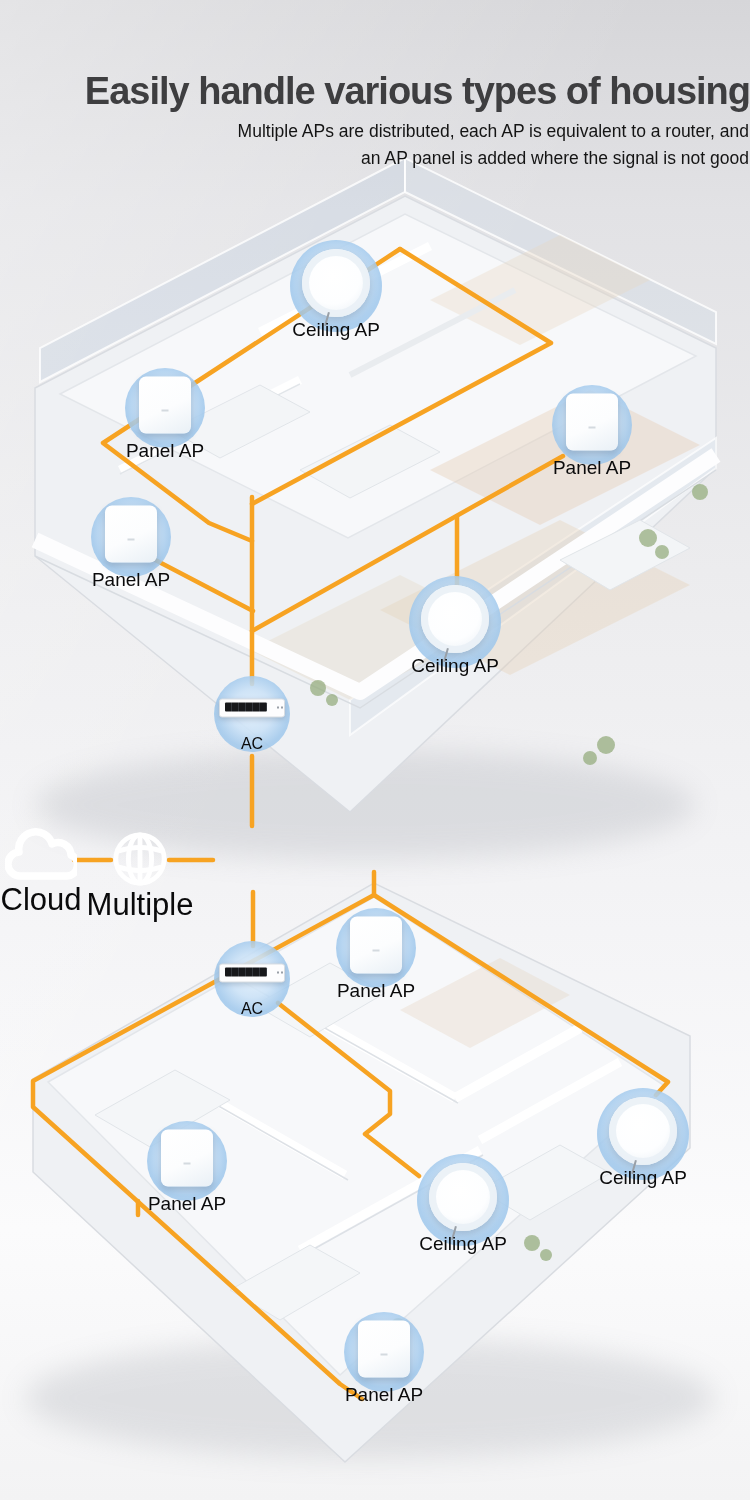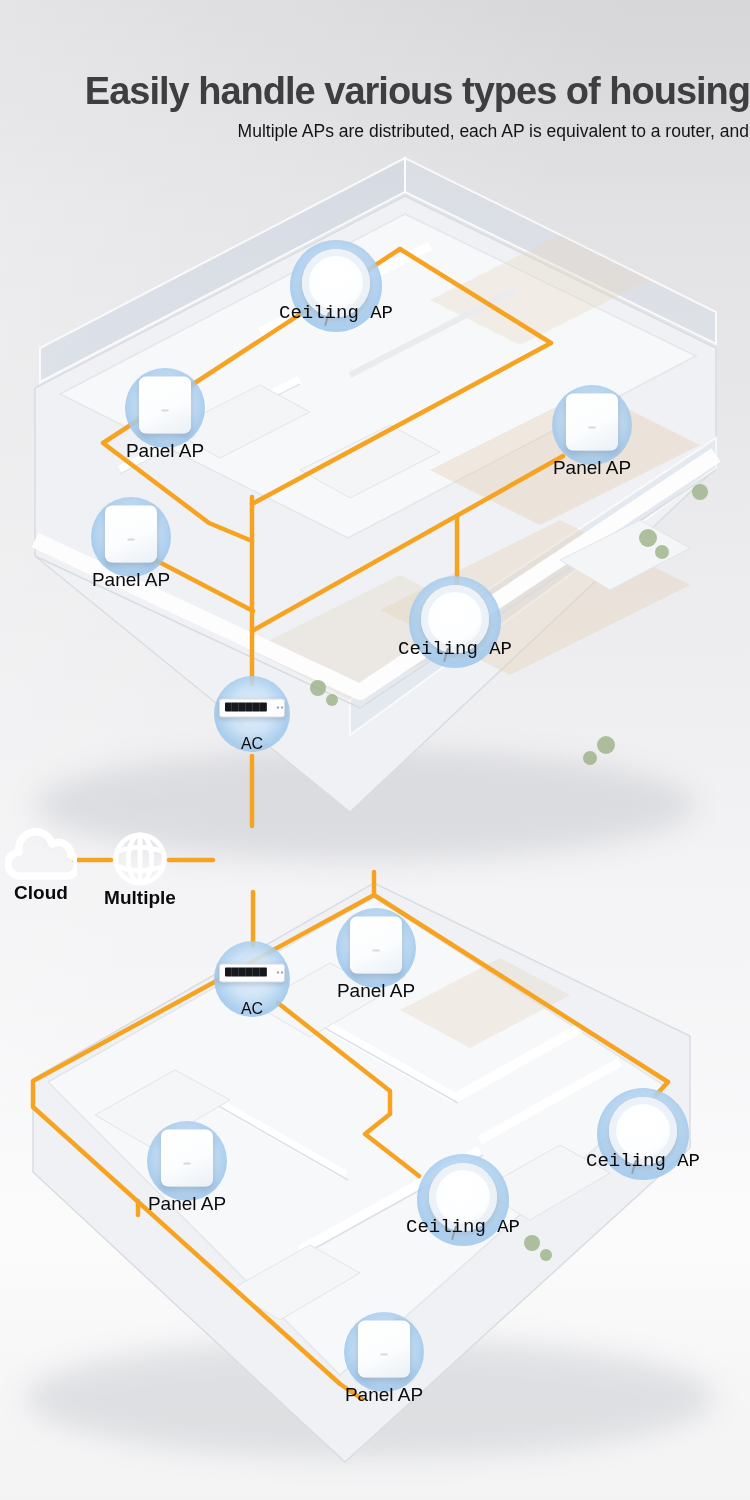--- a/index.html
+++ b/index.html
@@ -29,21 +29,21 @@
   .ap-label{position:absolute;left:50%;transform:translateX(-50%);
     white-space:nowrap;font-size:19px;color:#0a0a0b;z-index:2;}
   
   .ap.ceiling{width:92px;height:92px;}
   .ceiling .dev{position:absolute;left:50%;top:47%;width:68px;height:68px;
     transform:translate(-50%,-50%);border-radius:50%;
     background:radial-gradient(circle at 45% 40%,#ffffff 0%,#fdfeff 50%,#eef3f8 76%,#dfe7ee 100%);
     box-shadow:0 3px 7px rgba(80,100,125,.28), inset 0 0 0 7px rgba(233,240,246,.85);}
   .ceiling .dev::after{content:"";position:absolute;left:36%;bottom:-9px;width:2px;height:14px;
     background:#999fa6;transform:rotate(16deg);}
-  .ceiling .ap-label{top:62px;font-family:Liberation Mono, monospace;}
+  .ceiling .ap-label{top:79px;}
   
   .ap.panel{width:80px;height:80px;}
   .panel .dev{position:absolute;left:50%;top:46%;width:52px;height:57px;
     transform:translate(-50%,-50%);border-radius:7px;
     background:linear-gradient(155deg,#ffffff 0%,#fcfdfe 55%,#e9f0f6 100%);
     box-shadow:0 3px 6px rgba(80,100,125,.30);}
   .panel .dev::after{content:"";position:absolute;left:50%;top:60%;width:7px;height:2px;
     background:#d4dadf;transform:translate(-50%,-50%);}
   .panel .ap-label{top:72px;}
   
@@ -65,21 +65,21 @@
   .router .a2{right:16px;top:-32px;transform:rotate(-5deg);}
   .router .body{position:absolute;left:-3px;top:36px;width:94px;height:30px;border-radius:6px;
     transform:rotate(-9deg);
     background:linear-gradient(160deg,#ffffff 0%,#f8fafc 60%,#e7edf2 100%);
     box-shadow:0 4px 9px rgba(75,95,120,.26);}
   .router .body::after{content:"";position:absolute;right:9px;bottom:6px;width:36px;height:3px;
     background:repeating-linear-gradient(90deg,#c2c9d0 0 2px,transparent 2px 5px);}
   .router .ap-label{top:84px;font-size:24px;}
   
   .netnode{position:absolute;transform:translate(-50%,-50%);z-index:20;}
-  .netnode .ap-label{font-size:19px;font-weight:bold;}
+  .netnode .ap-label{font-size:31px;}
   .cloud-node{width:72px;height:64px;}
   .cloud-node .ap-label{top:56px;}
   .globe-node{width:58px;height:58px;}
   .globe-node .ap-label{top:57px;}
 </style>
 </head>
 <body>
 
 <div class="canvas">
 
@@ -175,20 +175,21 @@
       <path d="M374,895 L668,1082 L656,1095"></path>
       <path d="M278,1003 L390,1091 L390,1114 L365,1134 L419,1176"></path>
       <path d="M138,1201 L138,1215"></path>
     </g>
   </svg>
 
   <div class="hdr">
     <h1>Easily handle various types of housing</h1>
     <p class="sub">
       <span>Multiple APs are distributed, each AP is equivalent to a router, and</span><br>
+      <span>an AP panel is added where the signal is not good</span>
     </p>
   </div>
 
   <div class="ap ceiling" style="left:336px;top:286px">
     <div class="halo"></div>
     <div class="dev"></div>
     <div class="ap-label">Ceiling AP</div>
   </div>
   <div class="ap panel" style="left:165px;top:408px">
     <div class="halo"></div>

